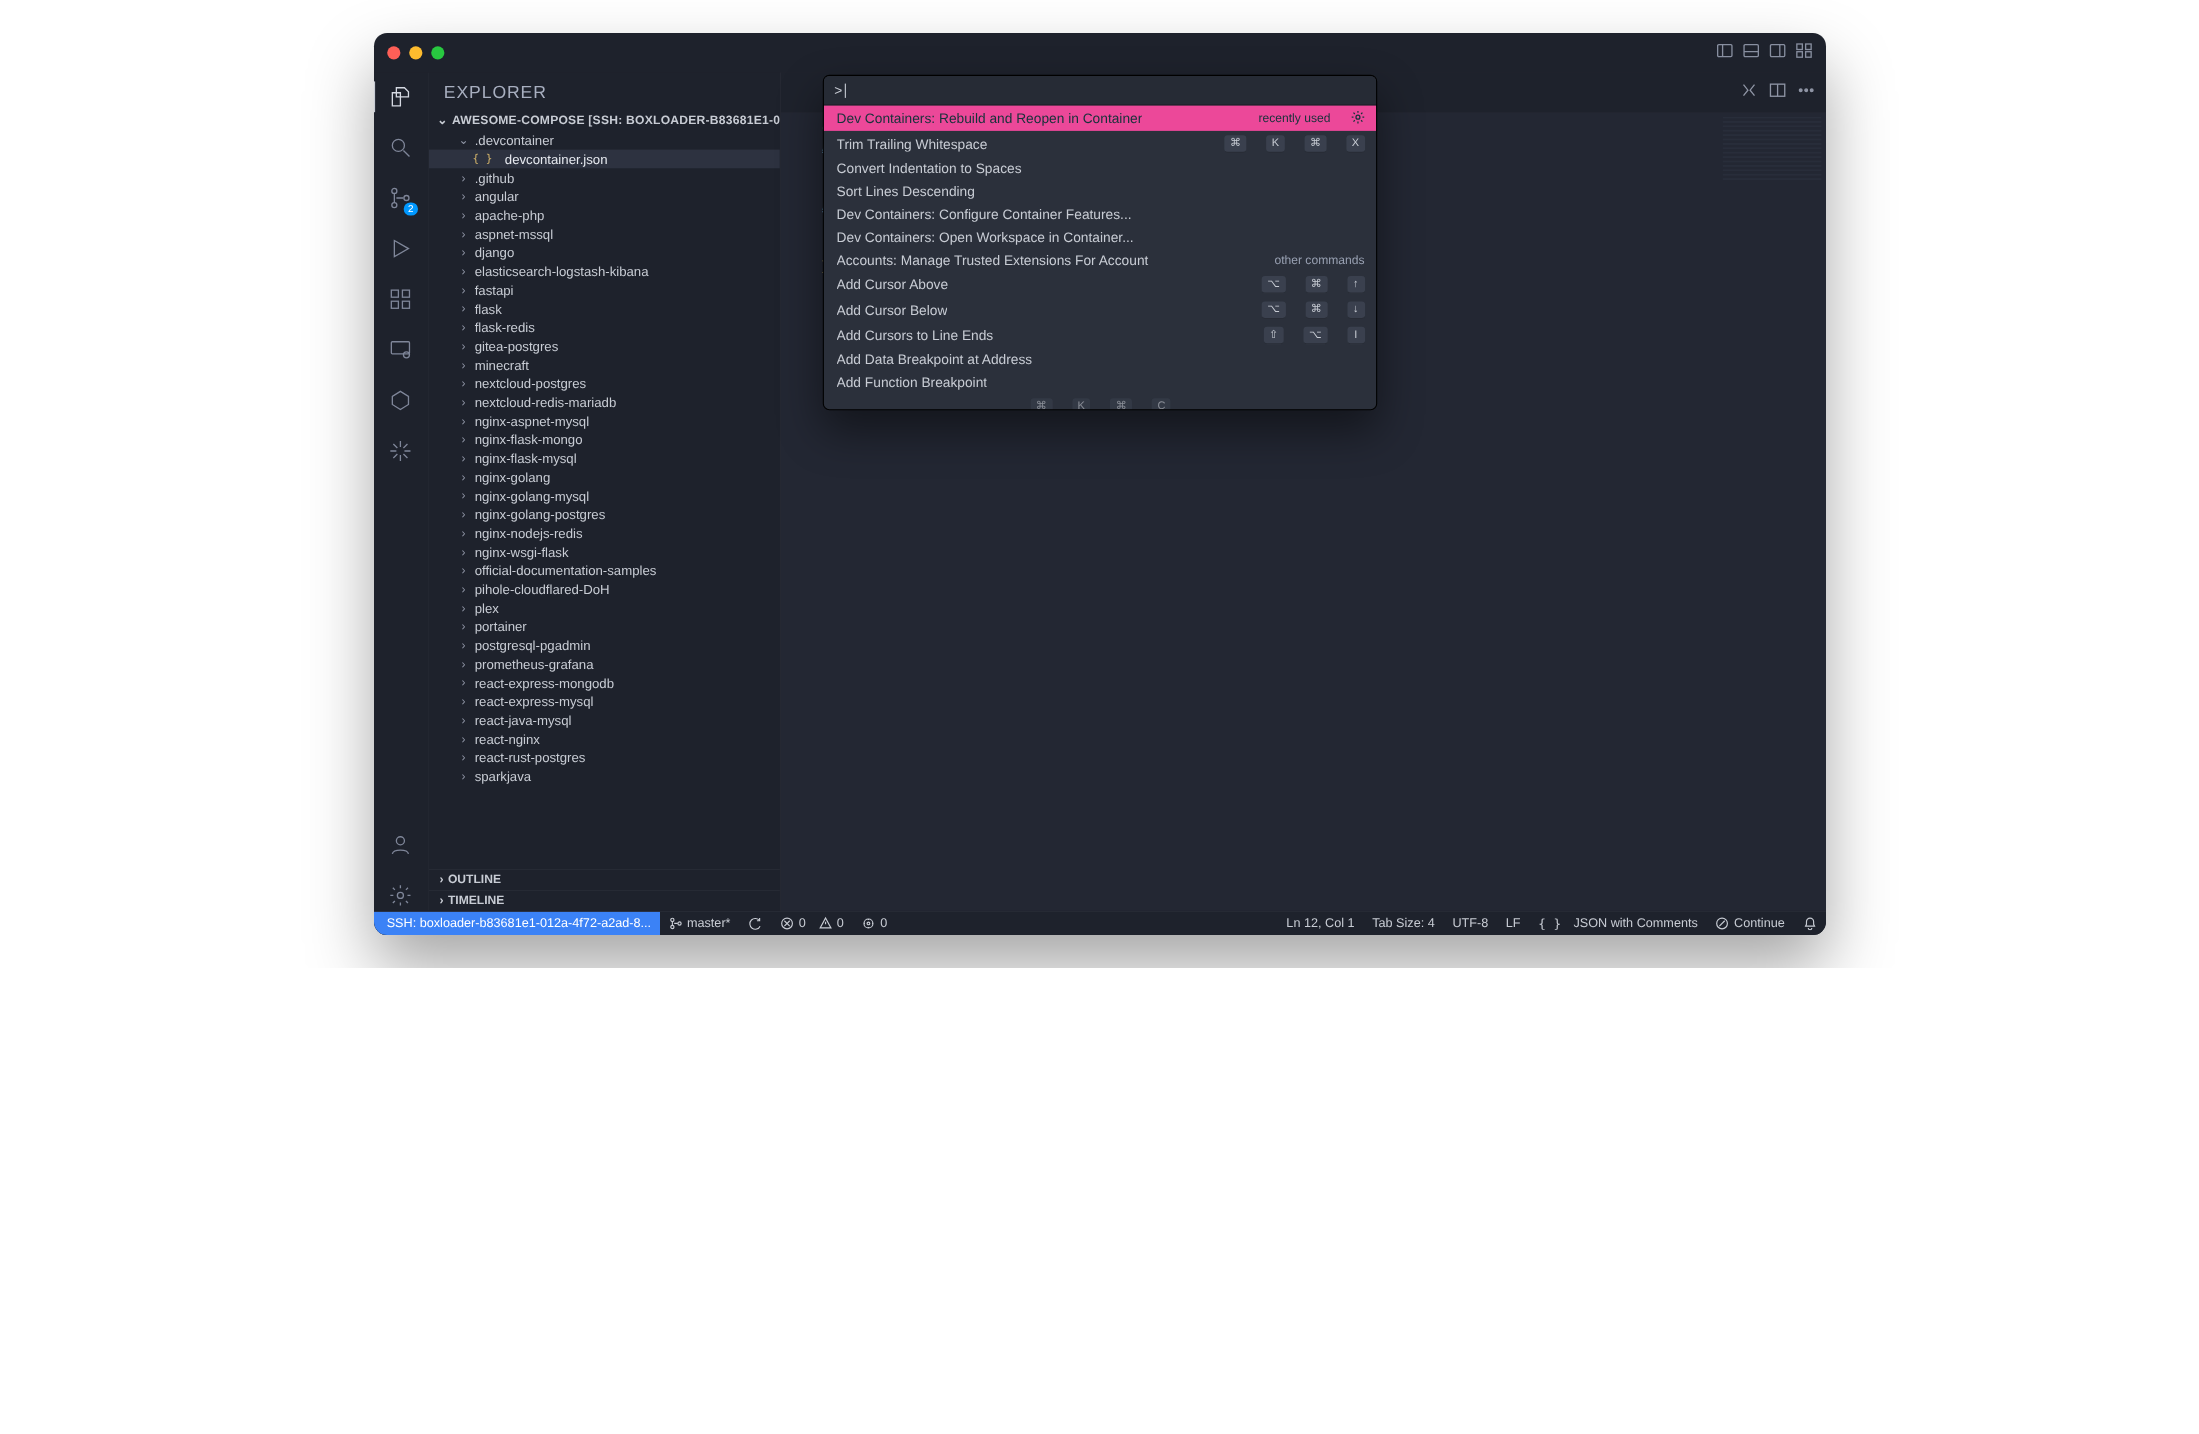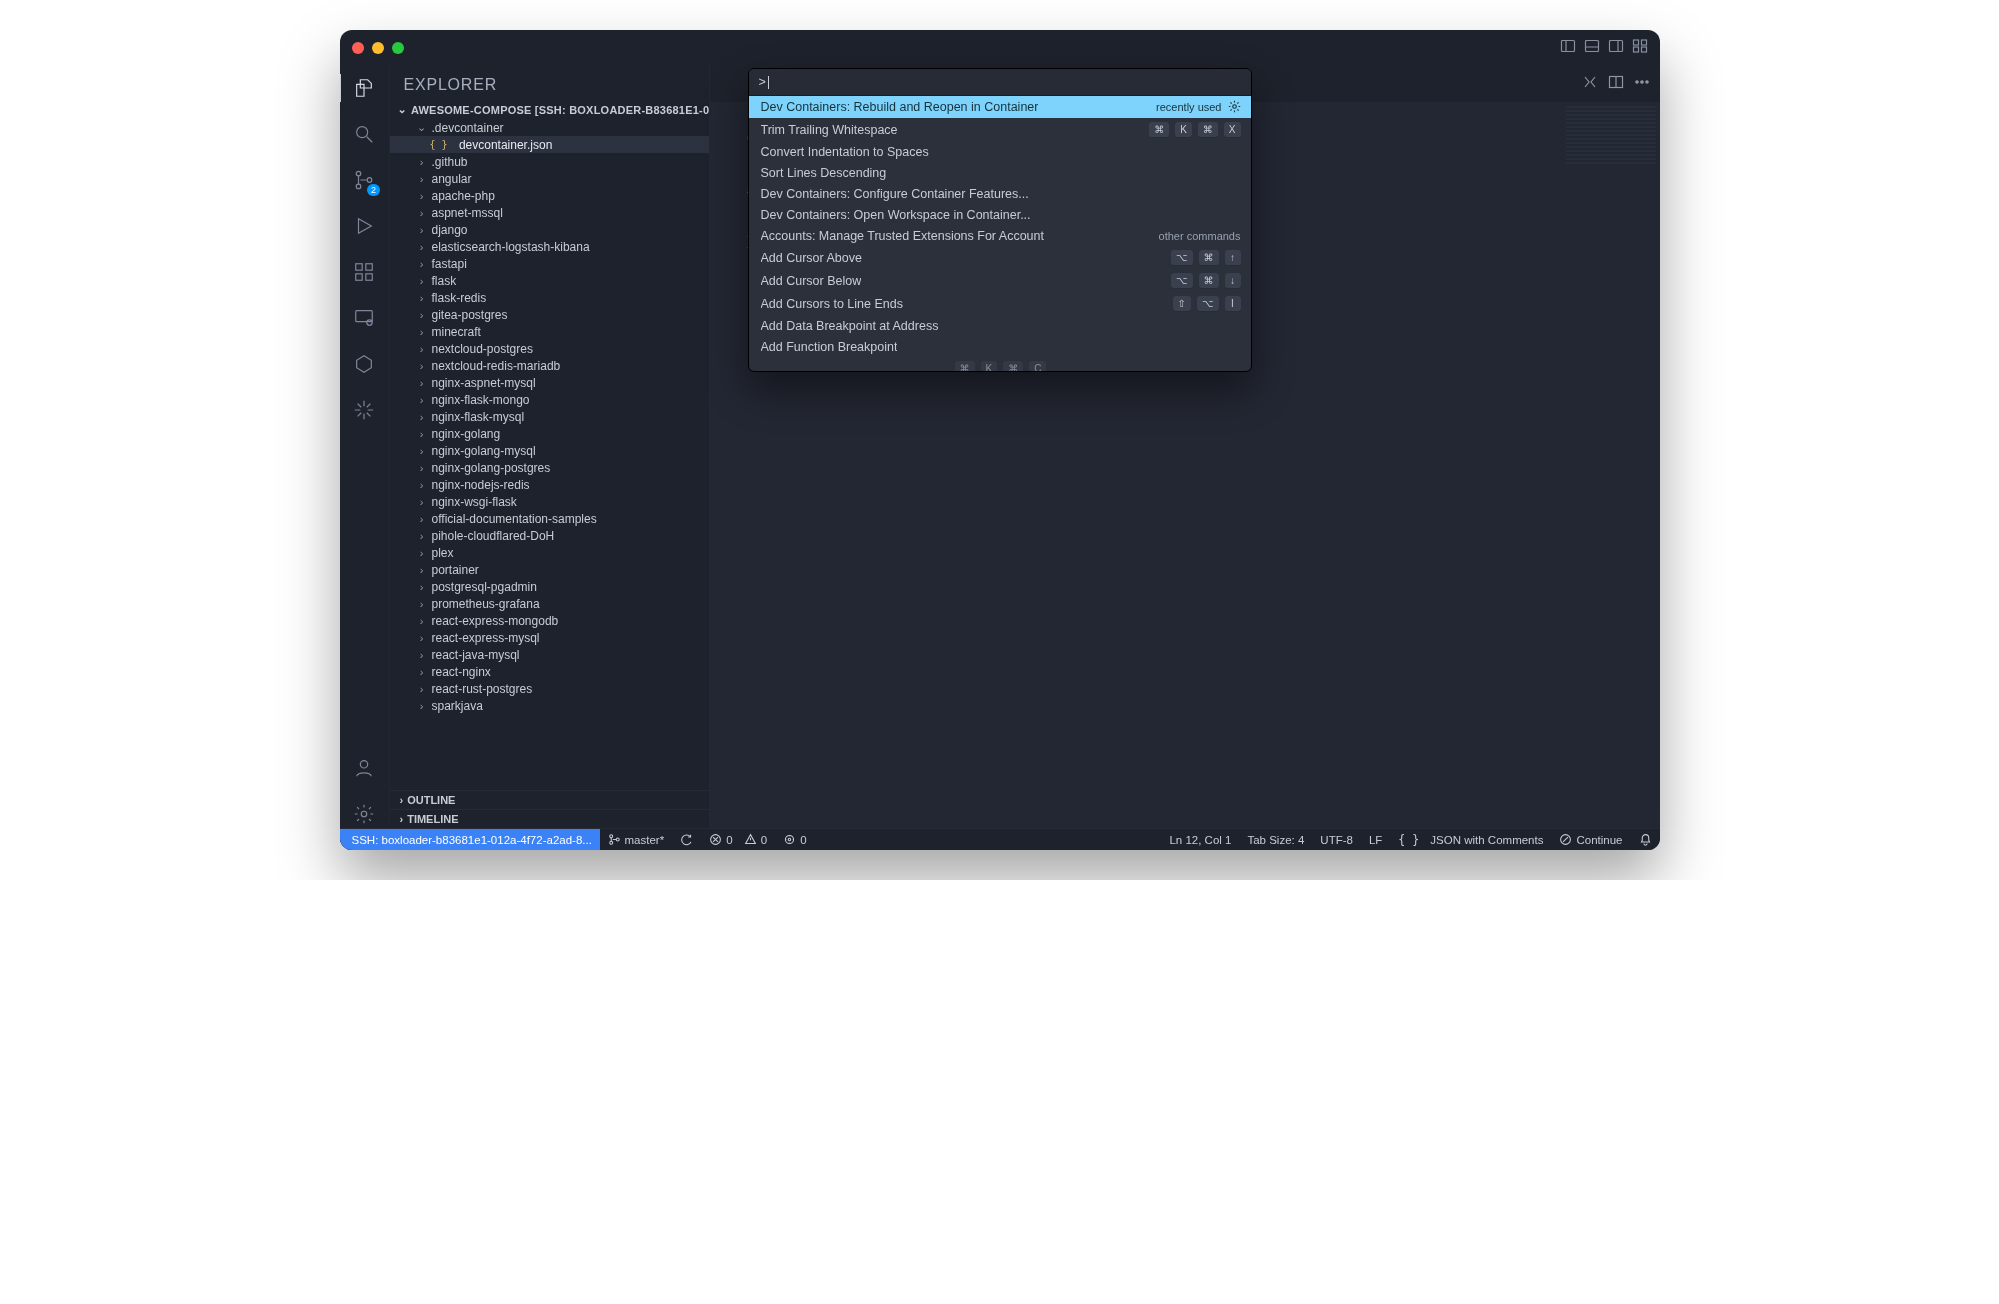--- a/index.html
+++ b/index.html
@@ -45,24 +45,24 @@
   .code-lines .c-comment { color:#5f6676; font-style:italic; }
   .code-lines .c-link { color:#6aa7d1; text-decoration:underline; }
   .brace { color:#d0bb66; }
   .minimap { position:absolute; right:4px; top:4px; width:90px; height:60px; background:linear-gradient(#394050 2px, transparent 2px) 0 0/100% 4px; opacity:.25; border-radius:2px; }
 
   
   .palette { position:absolute; left:50%; transform:translateX(-50%); top:38px; width:504px; background:#2b303b; border:1px solid #000; border-radius:6px; box-shadow:0 18px 40px rgba(0,0,0,.45); overflow:hidden; font-size:12.5px; }
   .palette-input { padding:6px 10px; border-bottom:1px solid #1a1d25; color:#c8ccd4; background:#262b35;}
   .palette-input .caret { border-left:1px solid #c8ccd4; display:inline-block; height:13px; vertical-align:middle; margin-left:2px;}
   .pal-row { display:flex; align-items:center; justify-content:space-between; padding:3.5px 10px 3.5px 12px; color:#c8ccd4; }
-  .pal-row.selected { background:#7dd3fc; color:#16323a; }
+  .pal-row.selected { background:#ec4899; color:#16323a; }
   .pal-row.selected .pal-right { color:#16323a; }
   .pal-left { white-space:nowrap; overflow:hidden; text-overflow:ellipsis; }
-  .pal-right { display:flex; gap:6px; align-items:center; color:#98a0b2; font-size:11px; }
+  .pal-right { display:flex; gap:18px; align-items:center; color:#98a0b2; font-size:11px; }
   .keycap { background:#3a404e; color:#c8ccd4; border-radius:3px; padding:1px 5px; font-size:10px; line-height:14px; min-width:16px; text-align:center; box-shadow:inset 0 -1px 0 rgba(0,0,0,.3);}
   .gear-small svg { width:13px; height:13px; stroke:currentColor; fill:none; stroke-width:1.4; }
 
   .statusbar { height:22px; background:#1e222c; border-top:1px solid rgba(255,255,255,.04); display:flex; align-items:center; font-size:11.5px; color:#c8ccd4; }
   .sb-remote { background:#3b82f6; color:#fff; height:100%; display:flex; align-items:center; gap:6px; padding:0 10px; white-space:nowrap; max-width:260px; overflow:hidden; text-overflow:ellipsis;}
   .sb-item { display:flex; align-items:center; gap:4px; padding:0 8px; white-space:nowrap;}
   .sb-flex { flex:1; }
   .sb-item svg { width:13px; height:13px; stroke:#c8ccd4; fill:none; stroke-width:1.3; }
   .sb-remote svg { stroke:#fff; }
 </style>

